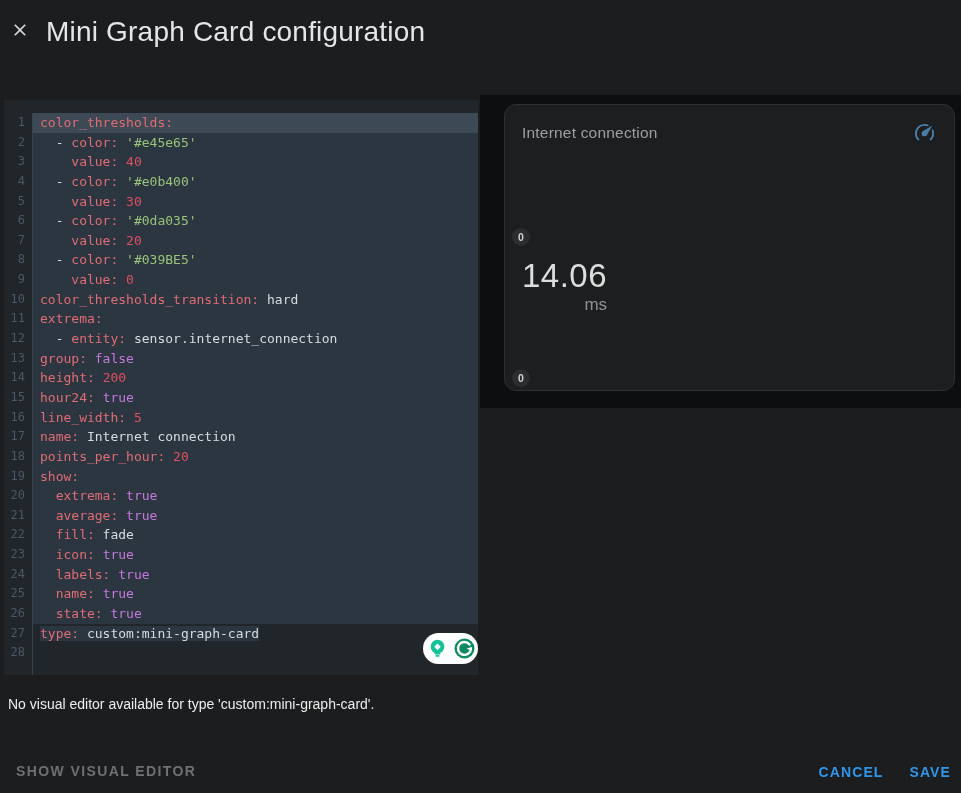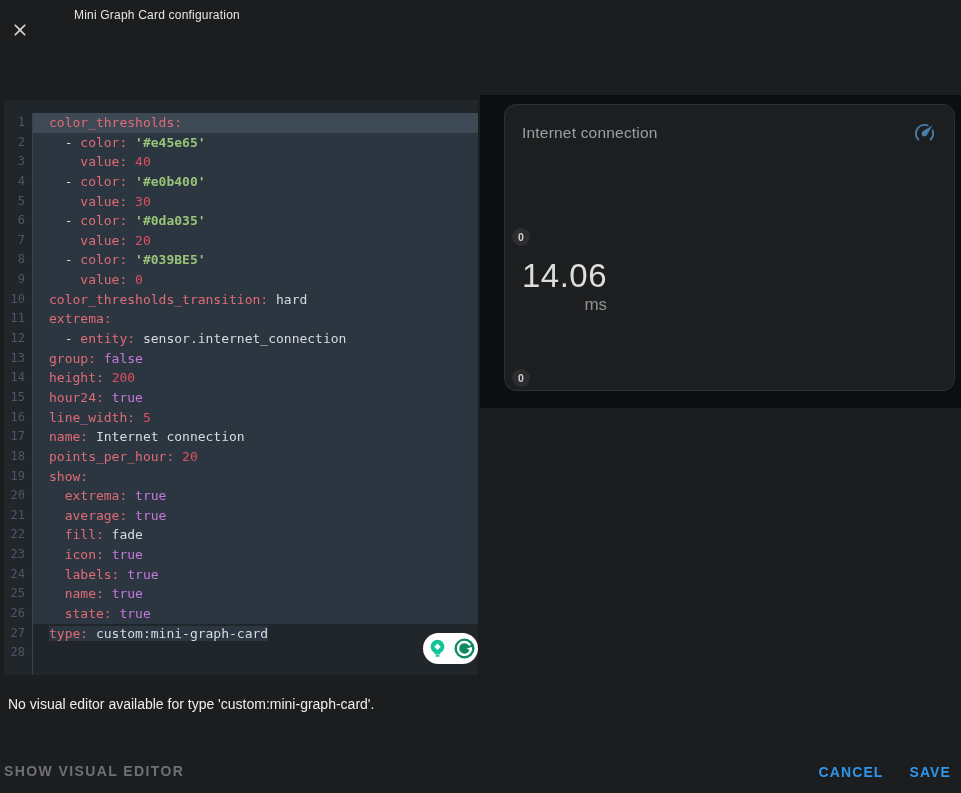--- a/index.html
+++ b/index.html
@@ -14,49 +14,49 @@
 
   
   .dlg-header { position:absolute; top:0; left:0; right:0; height:62px; }
   .close-btn {
     position:absolute; left:8px; top:19px; width:24px; height:24px;
     background:none; border:none; cursor:pointer; display:flex;
     align-items:center; justify-content:center;
   }
   .close-btn svg { width:20px; height:20px; fill:#d8d8d8; }
   .dlg-title {
-    position:absolute; left:46px; top:8px;
-    font-size:12px; font-weight:400; letter-spacing:.2px; color:#e5e6e7;margin-left:28px;
+    position:absolute; left:46px; top:16px;
+    font-size:28px; font-weight:400; letter-spacing:.2px; color:#e5e6e7;
   }
 
   
   .editor {
     position:absolute; left:4px; top:100px; width:474px; height:575px;
     background:#21262b; display:flex; padding-top:13px; overflow:hidden;
   }
   .gutter {
     width:29px; flex:0 0 29px; border-right:1px solid #3a424b;
     padding-top:0; text-align:right;
   }
   .ln {
     height:19.65px; line-height:19.65px; padding-right:7px;
     font-family:"DejaVu Sans Mono", monospace; font-size:12px; color:#4e5765;
   }
   .code { flex:1 1 auto; min-width:0; }
   .row {
     min-height:19.65px; height:19.65px; line-height:19.65px;
-    padding-left:16px; white-space:pre;
+    padding-left:7px; white-space:pre;
     font-family:"DejaVu Sans Mono", monospace; font-size:13px;
   }
   .row.selfull { background:var(--selection-background,#2c3640); }
   .row.active  { background:var(--active-line-background,#3d4954); }
   .lt.seltext  { background:var(--selection-background,#2c3640);text-align:right; }
   .tok-key   { color:var(--syntax-key,#e06c75); }
   .tok-num   { color:var(--syntax-number,#e04f63); }
-  .tok-str   { color:var(--syntax-string,#98c379);font-weight:bold; }
+  .tok-str   { color:var(--syntax-string,#98c379); }
   .tok-bool  { color:var(--syntax-boolean,#c678dd); }
   .tok-plain { color:var(--syntax-plain,#d6dbe1); }
 
   
   .gram-pill {
     position:absolute; right:0; top:533px; width:55px; height:31px;
     background:#ffffff; border-radius:16px;
     display:flex; align-items:center; justify-content:center; gap:2px;
   }
   .gram-pill button { background:none; border:none; width:25px; height:25px; padding:0; cursor:pointer; }
@@ -89,21 +89,21 @@
     display:flex; align-items:center; justify-content:center;
   }
   .badge-top    { left:7px; top:123px; }
   .badge-bottom { left:7px; top:264px; }
 
   
   .no-editor-msg {
     position:absolute; left:8px; top:696px; width:470px;
     font-size:14px; color:#ededee;
   }
-  .footer-left  { position:absolute; left:4px;  bottom:13px; }
+  .footer-left  { position:absolute; left:16px;  bottom:13px; }
   .footer-right { position:absolute; right:10px; bottom:13px; display:flex; gap:26px; }
   .txt-btn {
     background:none; border:none; cursor:pointer;
     font-family:"Liberation Sans", sans-serif;
     font-size:14px; font-weight:700; letter-spacing:1.1px;
   }
   .txt-btn.muted  { color:#6e7073; letter-spacing:1.4px; }
   .txt-btn.accent { color:var(--accent,#2f96ea); }
 </style>
 </head>

